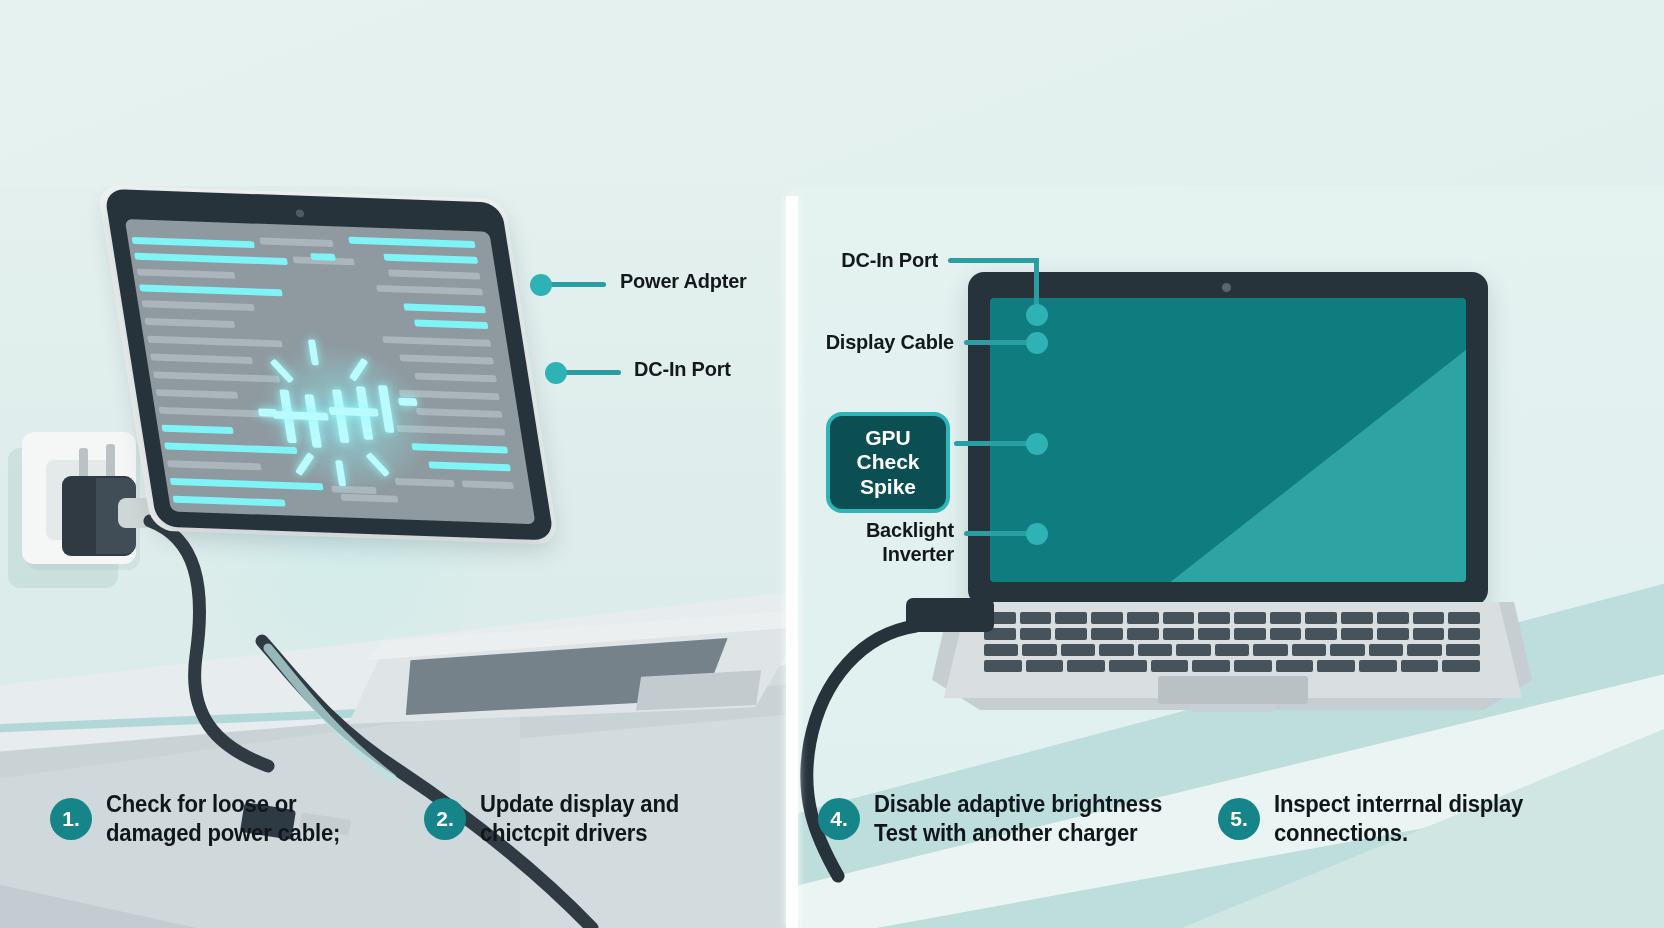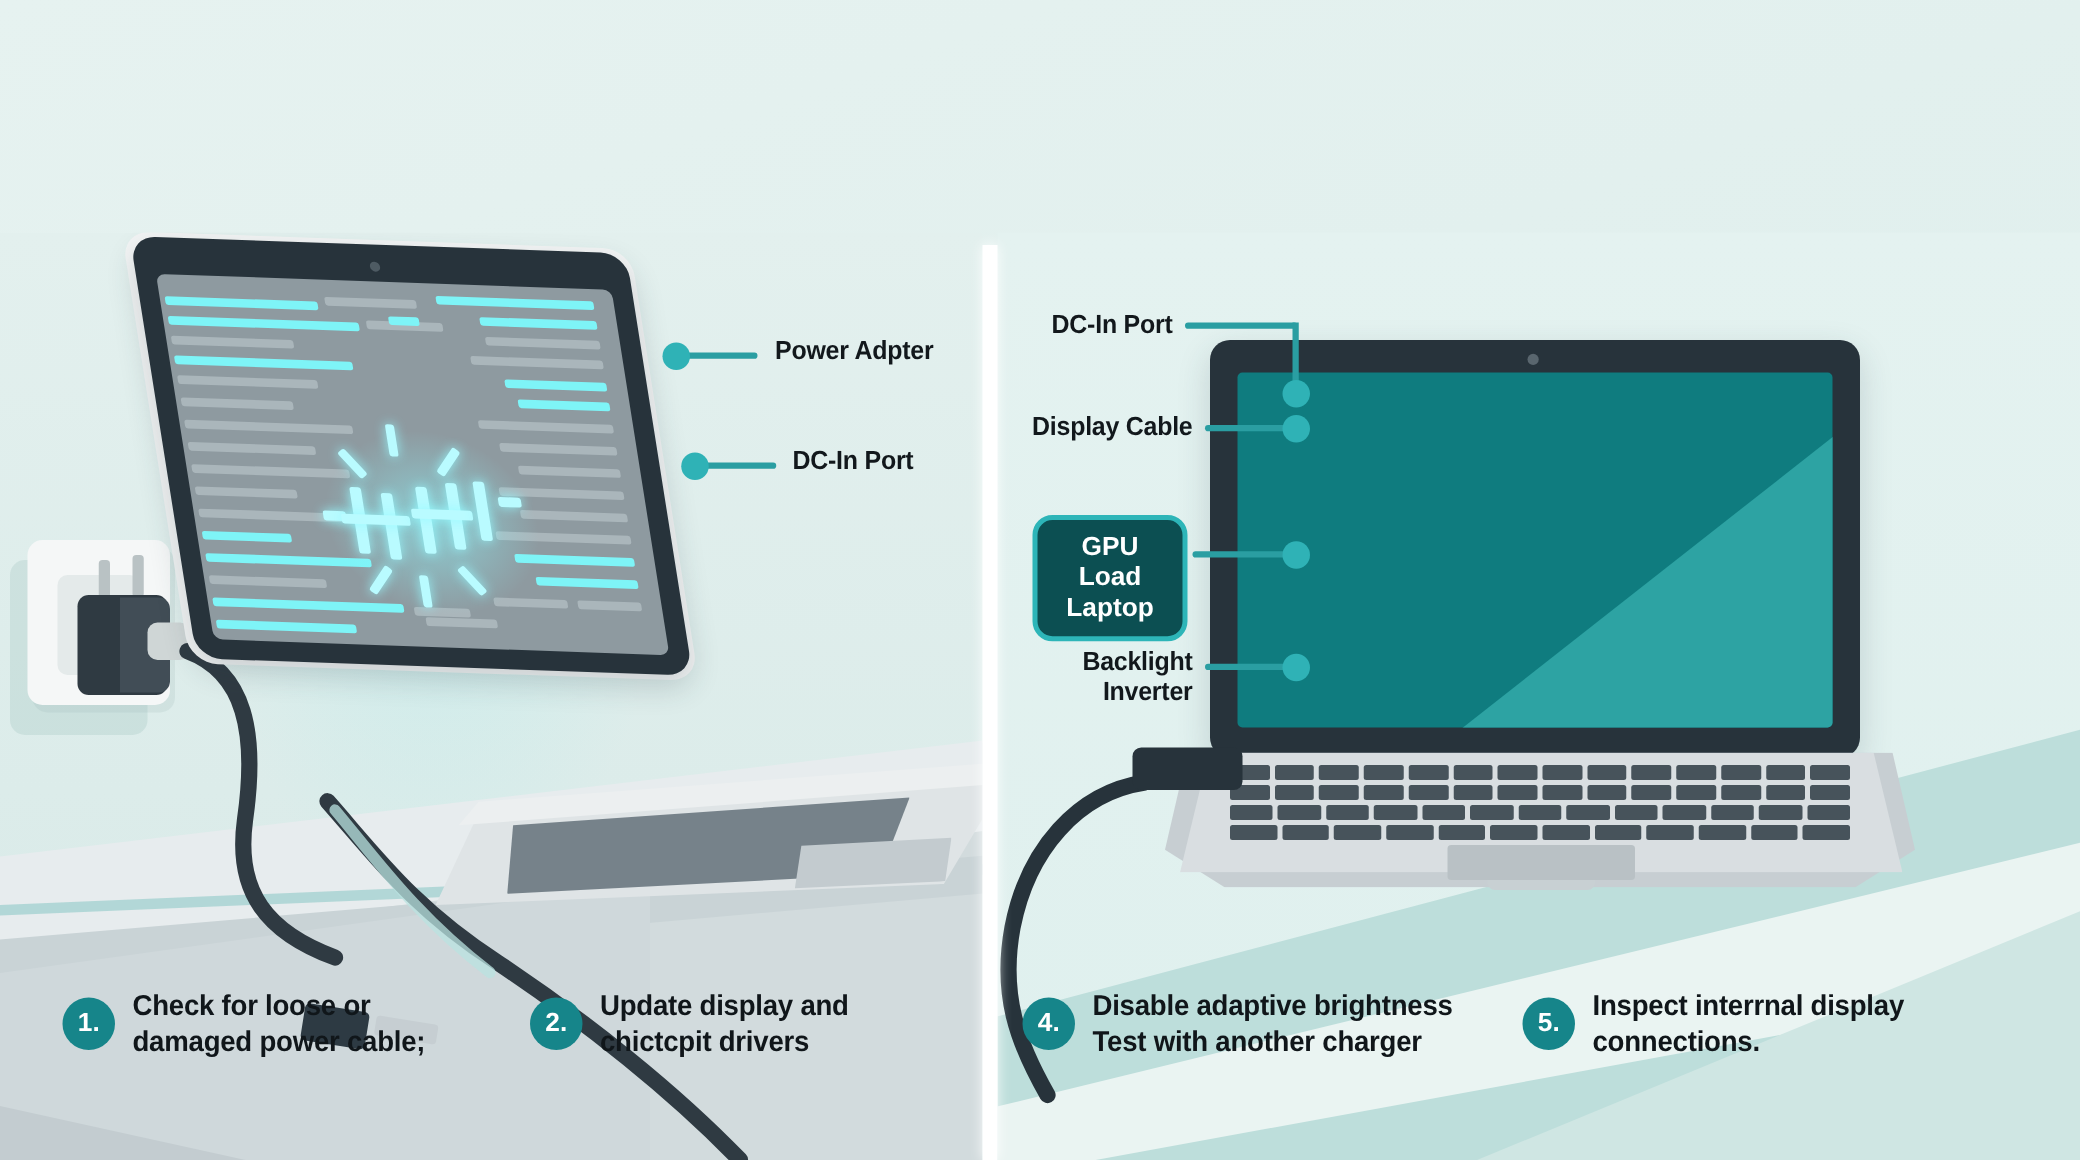--- a/index.html
+++ b/index.html
@@ -379,22 +379,22 @@
     <div class="callout-label r" style="left:0px;top:62px;width:140px;">DC-In Port</div>
     <div class="leader" style="left:150px;top:72px;width:90px;"></div>
     <div class="leader-v" style="left:236px;top:72px;height:56px;"></div>
     <div class="dot" style="left:228px;top:118px;"></div>
 
     <div class="callout-label r" style="left:-14px;top:144px;width:170px;">Display Cable</div>
     <div class="leader" style="left:166px;top:154px;width:70px;"></div>
     <div class="dot" style="left:228px;top:146px;"></div>
 
     <div class="badge" style="left:28px;top:226px;width:88px;">
-      <span>GPU Load</span><br>
-      <span>Laptop</span>
+      <span>GPU Check</span><br>
+      <span>Spike</span>
     </div>
     <div class="leader" style="left:156px;top:255px;width:80px;"></div>
     <div class="dot" style="left:228px;top:247px;"></div>
 
     <div class="callout-label r" style="left:-12px;top:332px;width:168px;">
       <span>Backlight</span><br>
       <span>Inverter</span>
     </div>
     <div class="leader" style="left:166px;top:345px;width:70px;"></div>
     <div class="dot" style="left:228px;top:337px;"></div>

